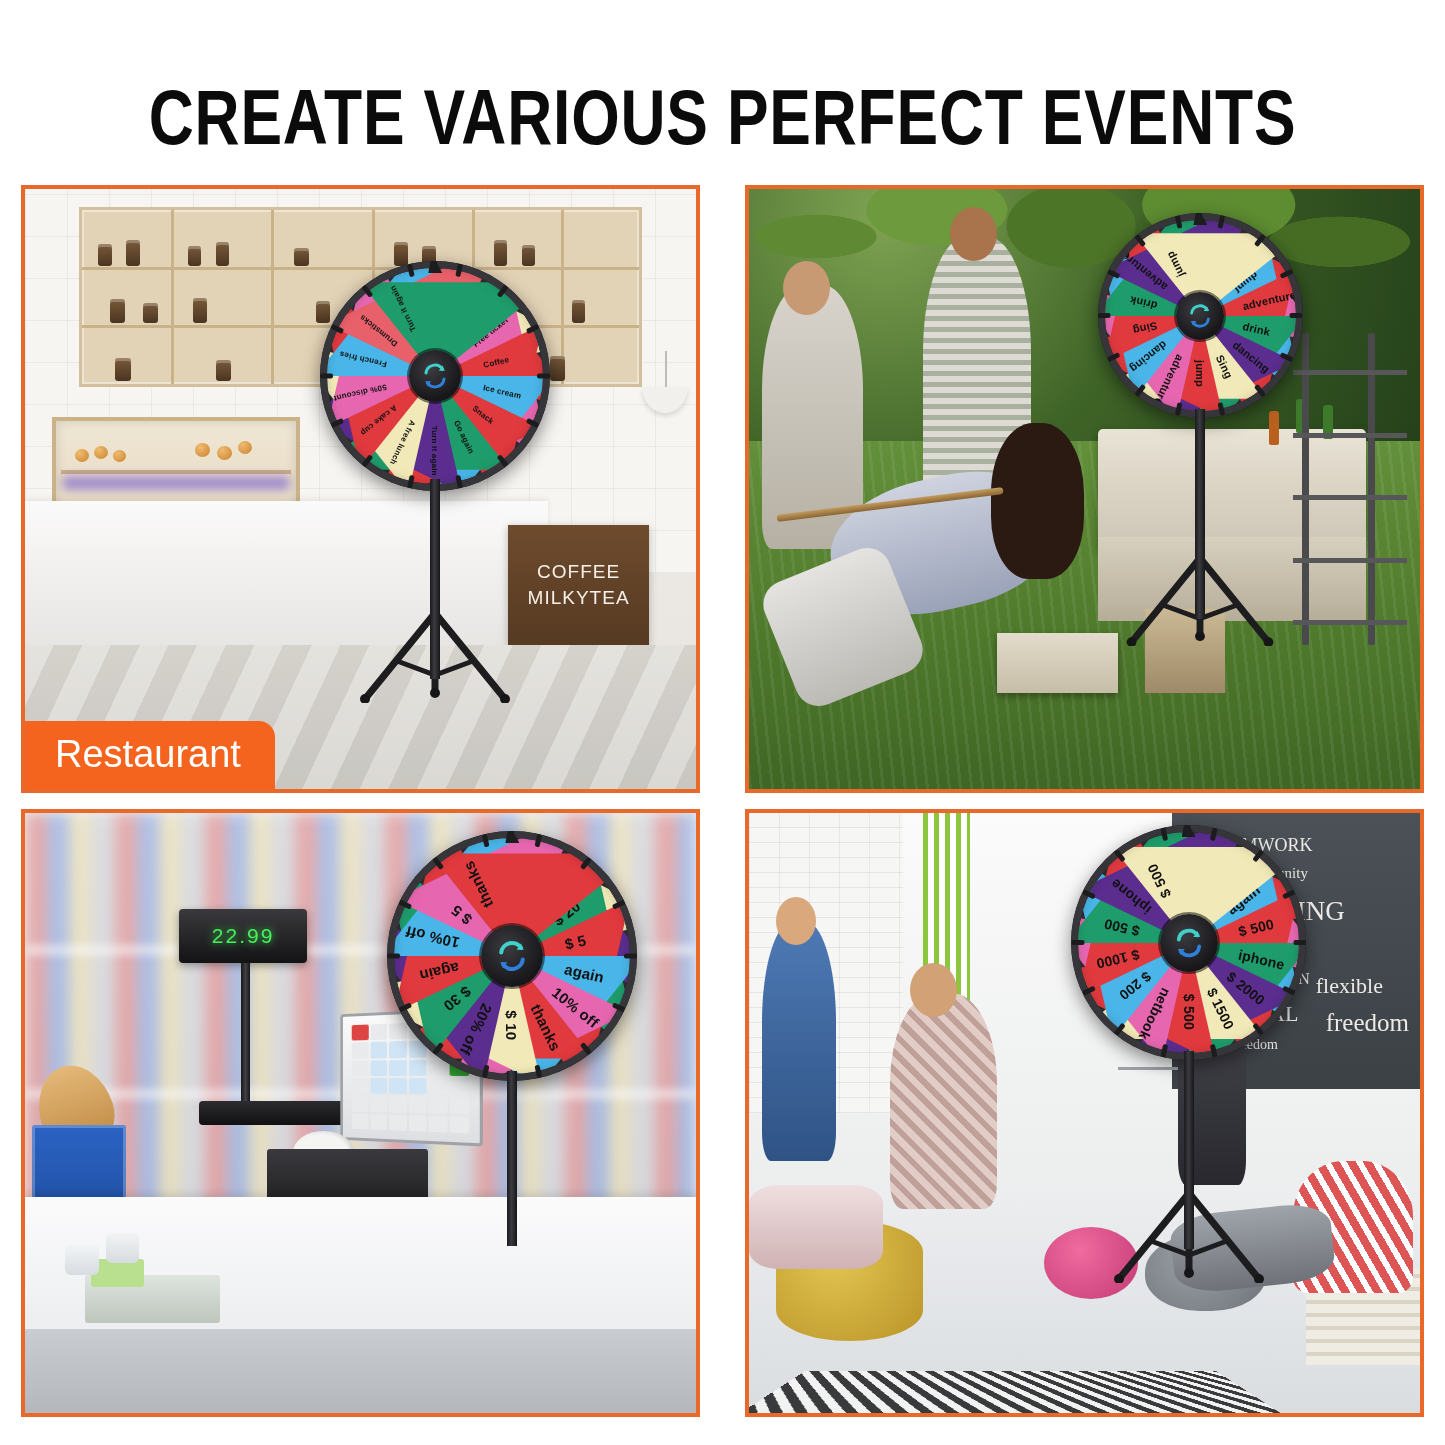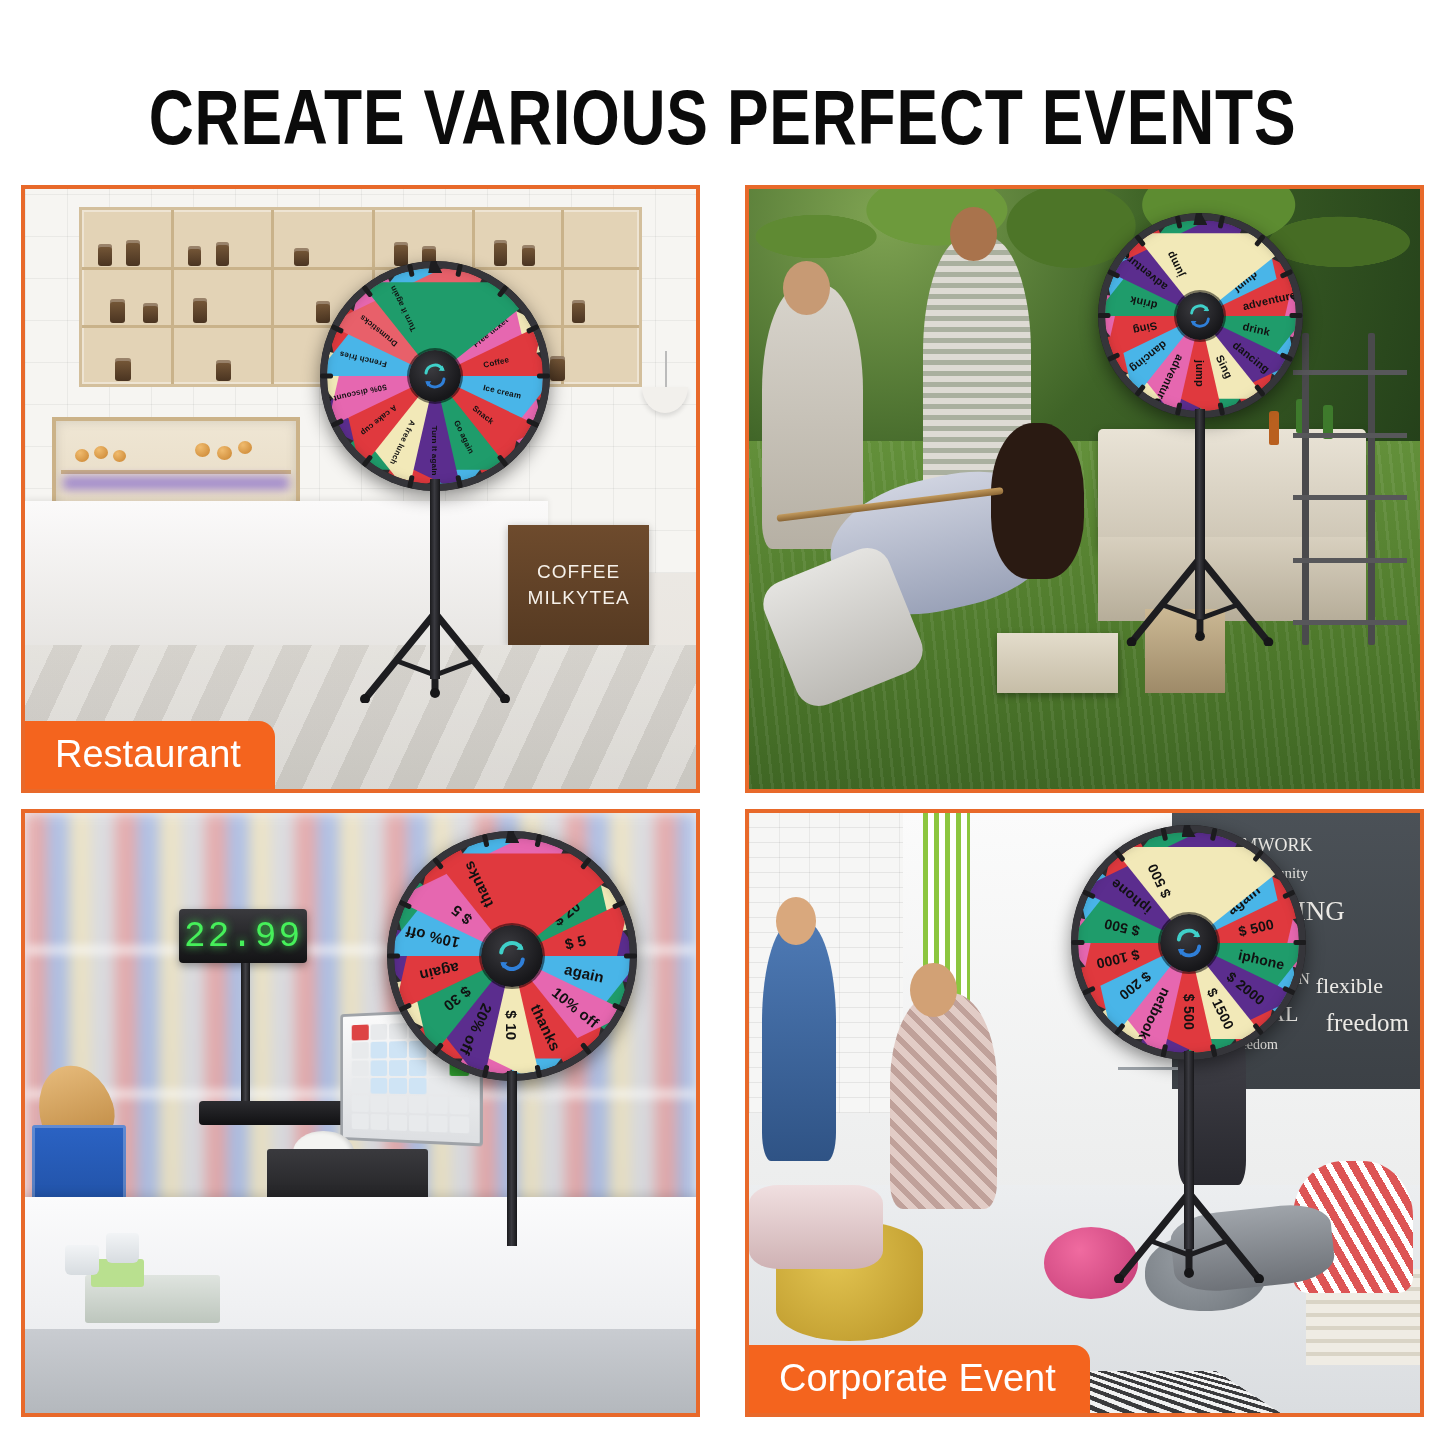--- a/index.html
+++ b/index.html
@@ -212,22 +212,22 @@
   .s3 .basket { position:absolute; left:1%; top:52%; width:14%; height:22%;
       background:linear-gradient(#2b63c4,#1b4794); border-radius:3px 3px 6px 6px;
       box-shadow: inset 0 0 0 3px rgba(255,255,255,.25); }
   .s3 .bread { position:absolute; left:2%; top:42%; width:11%; height:14%;
       background:linear-gradient(#e4b878,#c08b44); border-radius:50% 50% 40% 40%/60% 60% 40% 40%;
       transform: rotate(-18deg); }
   .s3 .posDisplay { position:absolute; left:23%; top:16%; width:19%; height:9%;
       background:linear-gradient(#3a3a3e,#131315); border-radius:4px;
       display:flex; align-items:center; justify-content:center;
       box-shadow:0 3px 8px rgba(0,0,0,.35); }
-  .s3 .posDisplay span { color:#46f05a; font-family:Liberation Mono, monospace;
-      font-size:36px; letter-spacing:2px; text-shadow:0 0 9px #3ce24e;text-align:right; }
+  .s3 .posDisplay span { color:#46f05a; font-family:Liberation Sans, sans-serif;
+      font-size:21px; letter-spacing:2px; text-shadow:0 0 9px #3ce24e;text-align:right; }
   .s3 .posPole { position:absolute; left:32.2%; top:25%; width:9px; height:24%;
       background:linear-gradient(90deg,#18181a,#414146,#18181a); }
   .s3 .posBase { position:absolute; left:26%; top:48%; width:22%; height:4%;
       background:linear-gradient(#2c2c30,#111113); border-radius:4px; }
   .s3 .terminal { position:absolute; left:46%; top:33%; width:22%; height:22%;
       background:linear-gradient(#fafafa,#dddfe2); border:3px solid #9fa3a8; border-radius:4px;
       transform: perspective(400px) rotateY(-16deg); }
   .s3 .keys { position:absolute; inset:7%; display:grid;
       grid-template-columns: repeat(6,1fr); grid-template-rows: repeat(6,1fr); gap:2px; }
   .s3 .keys i { background:#e8eaec; border-radius:2px; }
@@ -1002,17 +1002,16 @@
               <div class="peg" style="transform: translateX(-50%) rotate(192.857deg); transform-origin: 50% 117.5px;"></div>
               <div class="peg" style="transform: translateX(-50%) rotate(218.571deg); transform-origin: 50% 117.5px;"></div>
               <div class="peg" style="transform: translateX(-50%) rotate(244.286deg); transform-origin: 50% 117.5px;"></div>
               <div class="peg" style="transform: translateX(-50%) rotate(270deg); transform-origin: 50% 117.5px;"></div>
               <div class="peg" style="transform: translateX(-50%) rotate(295.714deg); transform-origin: 50% 117.5px;"></div>
               <div class="peg" style="transform: translateX(-50%) rotate(321.429deg); transform-origin: 50% 117.5px;"></div>
               <div class="peg" style="transform: translateX(-50%) rotate(347.143deg); transform-origin: 50% 117.5px;"></div>
             </div>
         </div>
       </div>
-      <div class="badge">Corporate Event</div>
     </div>
 
   </div>
 </div>
 
 </body></html>

